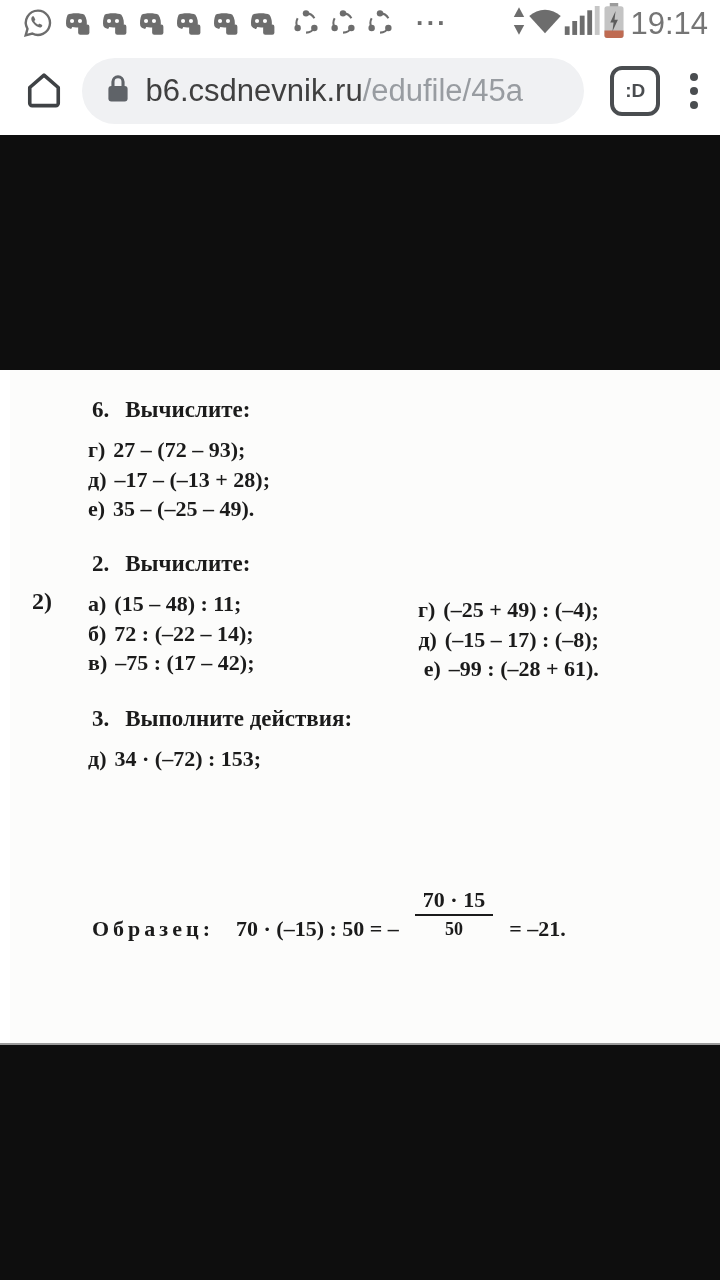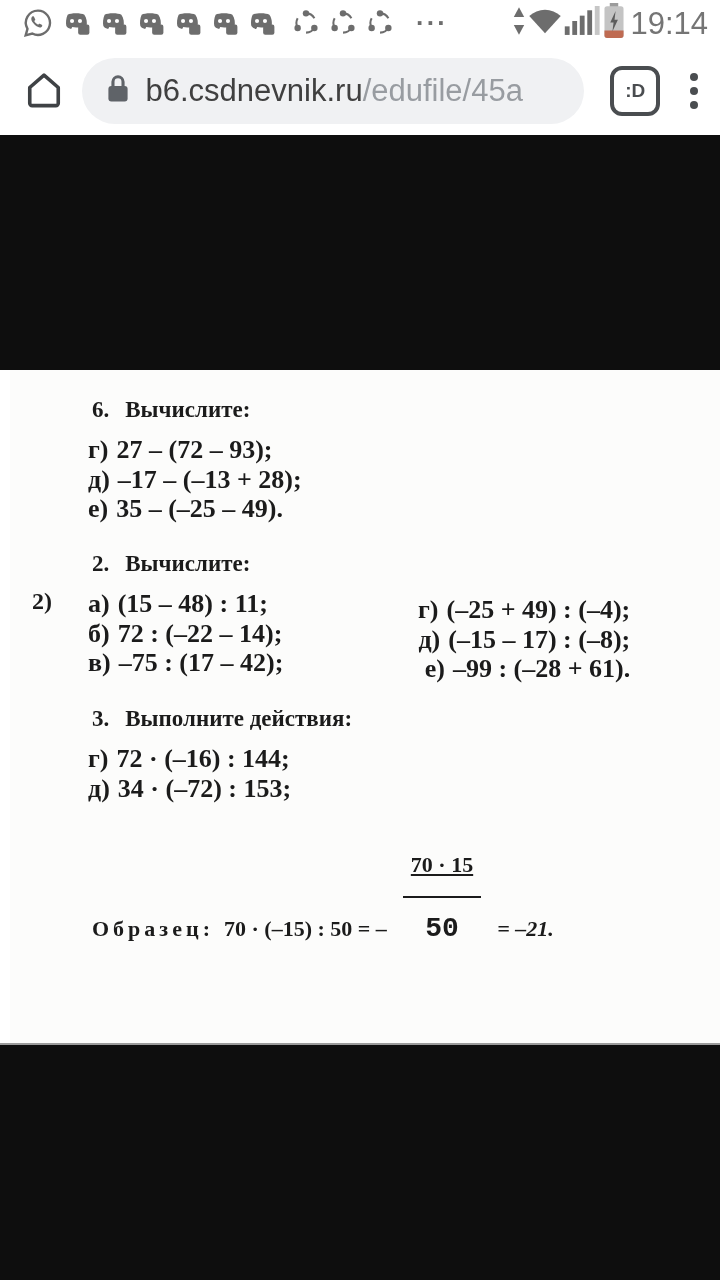--- a/index.html
+++ b/index.html
@@ -35,36 +35,36 @@
   .black-bottom{position:absolute;top:1043px;left:0;width:720px;height:237px;background:#0e0e0e;
                 border-top:2px solid #9b9b9b;box-sizing:border-box;}
 
   
   .page{position:absolute;top:370px;left:10px;width:720px;height:673px;background:#fcfcfb;
         font-family:"Liberation Serif","DejaVu Serif",serif;color:#1b1b1b;font-weight:700;}
   .sec{position:absolute;left:78px;}
   .sec-head{font-size:23px;line-height:32px;white-space:nowrap;}
   .sec-head .num{padding-left:4px;margin-right:16px;}
   .rows{margin-top:9px;}
-  .row{font-size:26px;line-height:29.5px;white-space:nowrap;}
+  .row{font-size:22px;line-height:29.5px;white-space:nowrap;}
   .row .lbl{margin-right:8px;}
   #sec6{top:24px;}
   #sec2{top:178px;}
   #sec3{top:333px;}
   .col-right{position:absolute;left:330px;top:47px;text-align:right;}
   .margin-num{position:absolute;left:22px;top:218px;font-size:24px;white-space:nowrap;}
 
   
   .example{position:absolute;left:82px;top:498px;height:74px;display:flex;align-items:flex-end;font-size:22px;white-space:nowrap;}
   .ex-label{letter-spacing:4px;margin-right:10px;}
-  .ex-lead{margin-right:8px;}
+  .ex-lead{margin-right:8px;margin-left:12px;}
   .frac{display:inline-flex;flex-direction:column;align-items:center;margin:0 8px;}
-  .frac .fnum{font-size:22px;line-height:26px;padding:0 8px 18px 8px;border-bottom:2.5px solid #1b1b1b;text-decoration:underline;}
-  .frac .fden{font-size:28px;line-height:26px;padding-top:18px;font-family:Liberation Mono, monospace;}
-  .ex-result{margin-left:8px;font-style:italic;}
+  .frac .fnum{font-size:22px;line-height:26px;padding:0 8px 1px 8px;border-bottom:2.5px solid #1b1b1b;}
+  .frac .fden{font-size:18px;line-height:26px;padding-top:0;}
+  .ex-result{margin-left:8px;}
 </style>
 </head>
 <body>
 
 <div class="screen">
 
   <div class="status-bar">
     <div class="sb-left">
       <span>
         <svg width="32" height="32" viewBox="0 0 28 28">
@@ -241,21 +241,20 @@
         <div class="row"><span class="lbl">д)</span><span>(–15 – 17) : (–8);</span></div>
         <div class="row"><span class="lbl">е)</span><span>–99 : (–28 + 61).</span></div>
       </div>
     </div>
 
     <div class="sec" id="sec3">
       <div class="sec-head">
         <span class="num">3.</span><span>Выполните действия:</span>
       </div>
       <div class="rows">
-        <div class="row"><span class="lbl">г)</span><span>72 · (–16) : 144;</span></div>
         <div class="row"><span class="lbl">д)</span><span>34 · (–72) : 153;</span></div>
       </div>
     </div>
 
     <div class="example">
       <span class="ex-label">Образец:</span>
       <span class="ex-lead">70 · (–15) : 50 = –</span>
       <span class="frac">
         <span class="fnum">70 · 15</span>
         <span class="fden">50</span>

